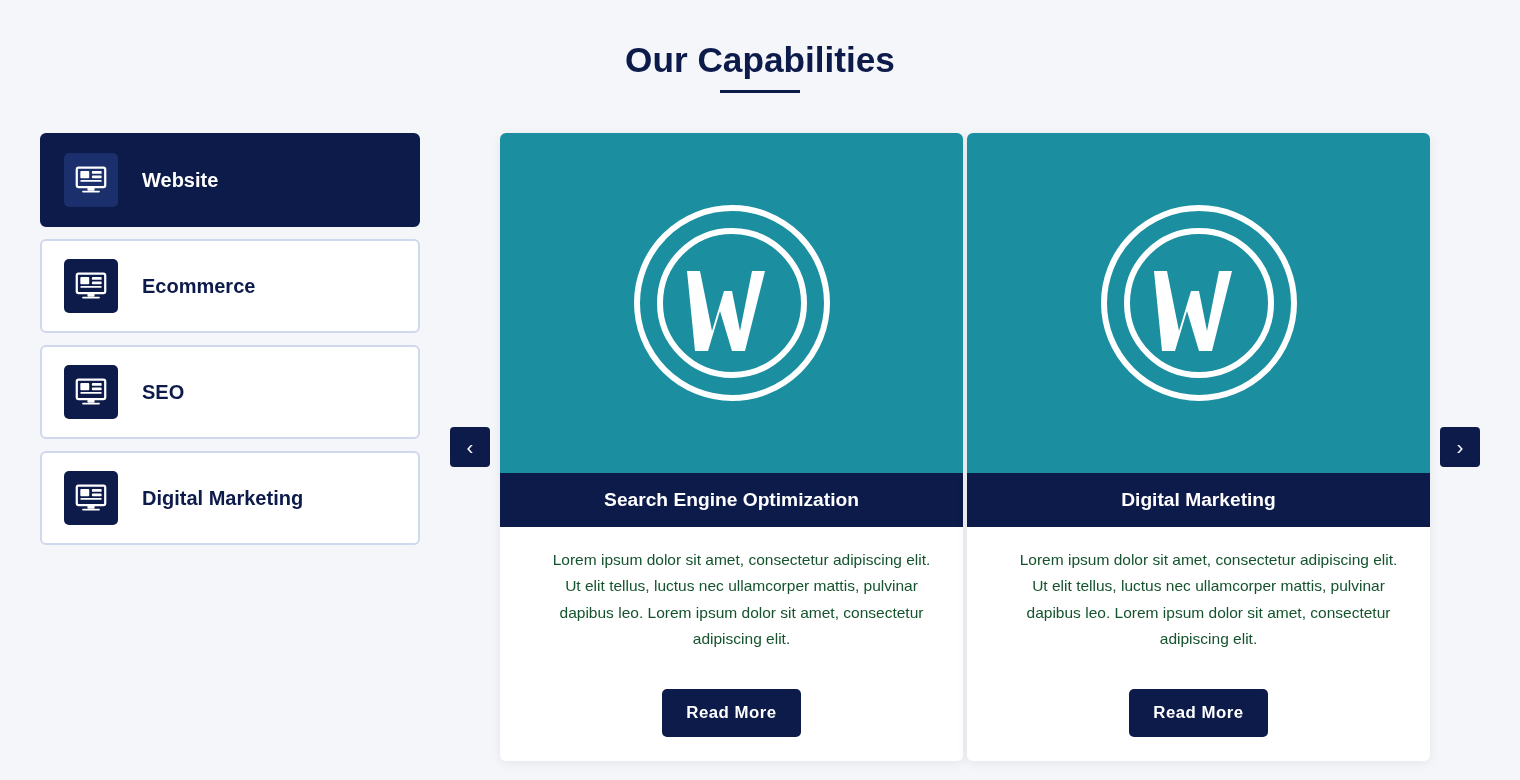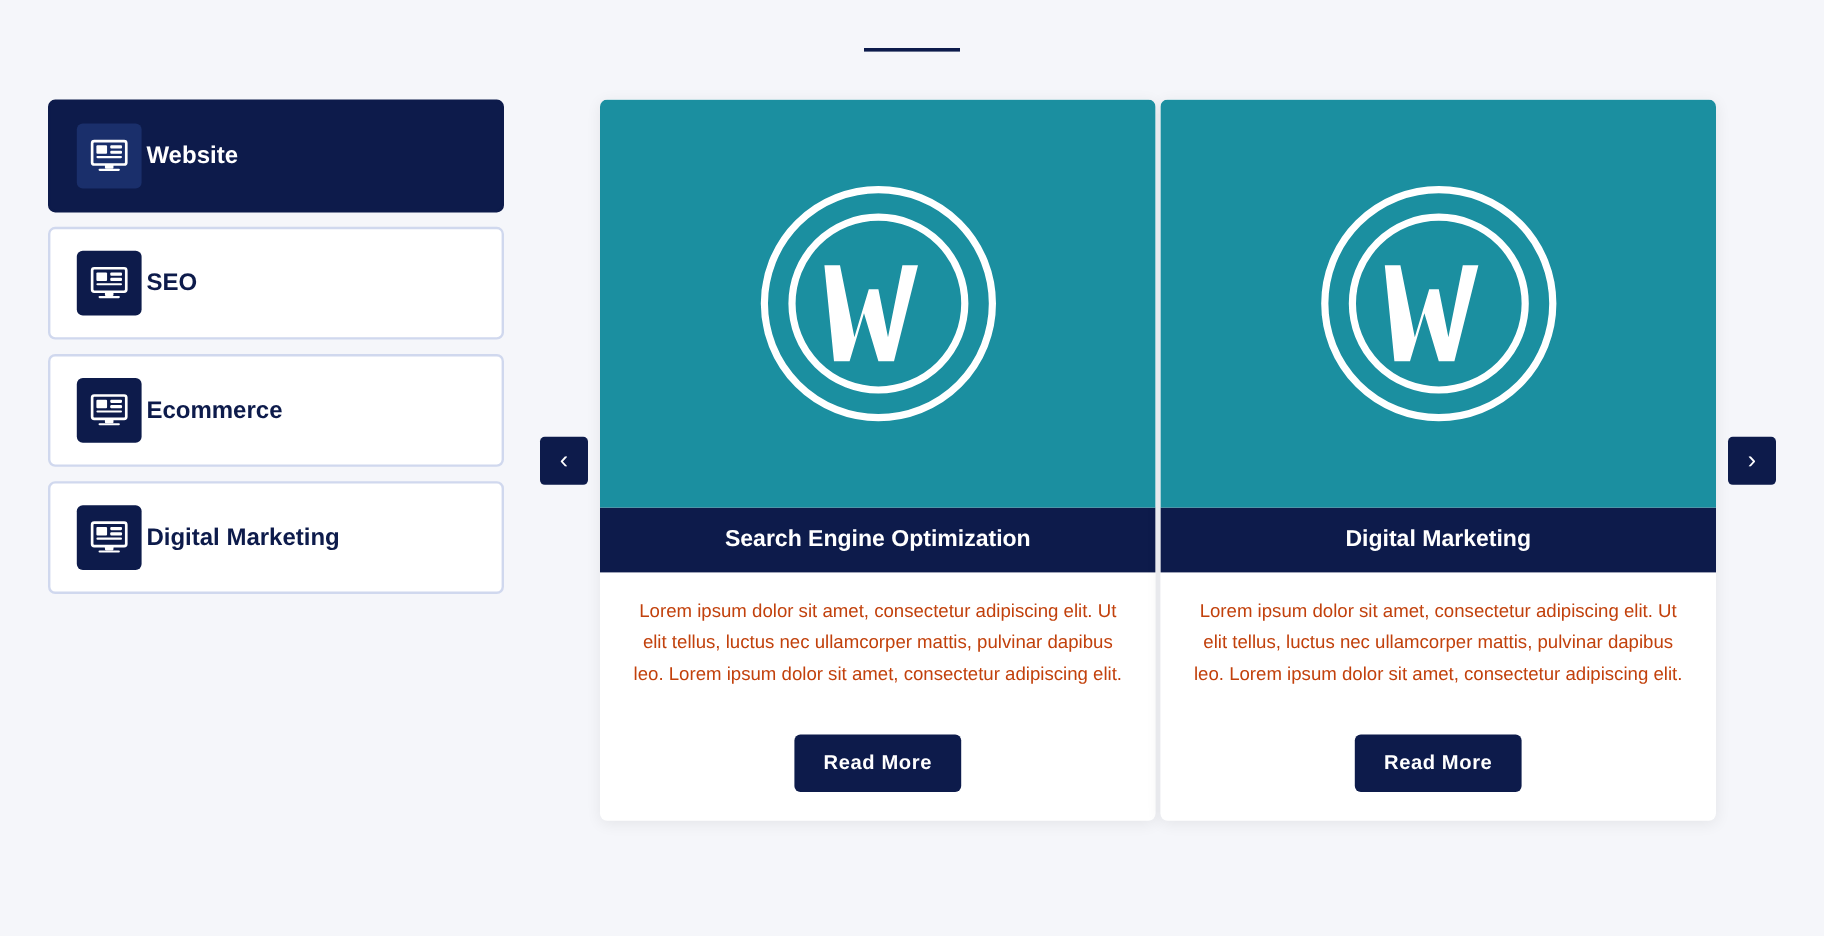--- a/index.html
+++ b/index.html
@@ -45,21 +45,21 @@
       display: flex;
       flex-direction: column;
       gap: 12px;
       min-width: 380px;
       max-width: 420px;
     }
 
     .sidebar-item {
       display: flex;
       align-items: center;
-      gap: 4px;
+      gap: 24px;
       padding: 18px 22px;
       border-radius: 6px;
       cursor: pointer;
       border: 2px solid #d0d8ee;
       background: #fff;
       transition: background 0.2s;
     }
 
     .sidebar-item.active {
       background: #0d1b4b;
@@ -161,24 +161,25 @@
 
     .card-title-bar span {
       color: #fff;
       font-size: 1.2rem;
       font-weight: 800;
     }
 
     .card-body {
       padding: 20px 24px;
       text-align: center;
-      color: #c2410c;
+      color: #14532d;
       font-size: 0.97rem;
       line-height: 1.7;
       flex: 1;
+      margin-left: 20px;
     }
 
     .card-footer {
       padding: 16px 24px 24px;
       text-align: center;
     }
 
     .read-more-btn {
       background: #0d1b4b;
       color: #fff;
@@ -188,20 +189,21 @@
       font-weight: 700;
       border-radius: 5px;
       cursor: pointer;
       letter-spacing: 0.03em;
     }
   </style>
 </head>
 <body>
 
 <div class="section-title-wrap">
+  <h2 class="section-title">Our Capabilities</h2>
   <div class="title-underline"></div>
 </div>
 
 <div class="capabilities-layout">
 
   <div class="sidebar">
 
     <div class="sidebar-item active">
       <div class="sidebar-icon">
         <svg viewBox="0 0 36 36" xmlns="http://www.w3.org/2000/svg">
@@ -222,36 +224,36 @@
         <svg viewBox="0 0 36 36" xmlns="http://www.w3.org/2000/svg">
           <rect x="2" y="4" width="32" height="22" rx="2" fill="none" stroke="#fff" stroke-width="2.5"></rect>
           <rect x="6" y="8" width="10" height="8" rx="1" fill="#fff"></rect>
           <rect x="19" y="8" width="11" height="3" rx="1" fill="#fff"></rect>
           <rect x="19" y="13" width="11" height="3" rx="1" fill="#fff"></rect>
           <rect x="6" y="18" width="24" height="2" rx="1" fill="#fff"></rect>
           <rect x="14" y="26" width="8" height="4" rx="1" fill="#fff"></rect>
           <rect x="8" y="30" width="20" height="2" rx="1" fill="#fff"></rect>
         </svg>
       </div>
-      <span class="sidebar-label">SEO</span>
+      <span class="sidebar-label">Ecommerce</span>
     </div>
 
     <div class="sidebar-item">
       <div class="sidebar-icon">
         <svg viewBox="0 0 36 36" xmlns="http://www.w3.org/2000/svg">
           <rect x="2" y="4" width="32" height="22" rx="2" fill="none" stroke="#fff" stroke-width="2.5"></rect>
           <rect x="6" y="8" width="10" height="8" rx="1" fill="#fff"></rect>
           <rect x="19" y="8" width="11" height="3" rx="1" fill="#fff"></rect>
           <rect x="19" y="13" width="11" height="3" rx="1" fill="#fff"></rect>
           <rect x="6" y="18" width="24" height="2" rx="1" fill="#fff"></rect>
           <rect x="14" y="26" width="8" height="4" rx="1" fill="#fff"></rect>
           <rect x="8" y="30" width="20" height="2" rx="1" fill="#fff"></rect>
         </svg>
       </div>
-      <span class="sidebar-label">Ecommerce</span>
+      <span class="sidebar-label">SEO</span>
     </div>
 
     <div class="sidebar-item">
       <div class="sidebar-icon">
         <svg viewBox="0 0 36 36" xmlns="http://www.w3.org/2000/svg">
           <rect x="2" y="4" width="32" height="22" rx="2" fill="none" stroke="#fff" stroke-width="2.5"></rect>
           <rect x="6" y="8" width="10" height="8" rx="1" fill="#fff"></rect>
           <rect x="19" y="8" width="11" height="3" rx="1" fill="#fff"></rect>
           <rect x="19" y="13" width="11" height="3" rx="1" fill="#fff"></rect>
           <rect x="6" y="18" width="24" height="2" rx="1" fill="#fff"></rect>

